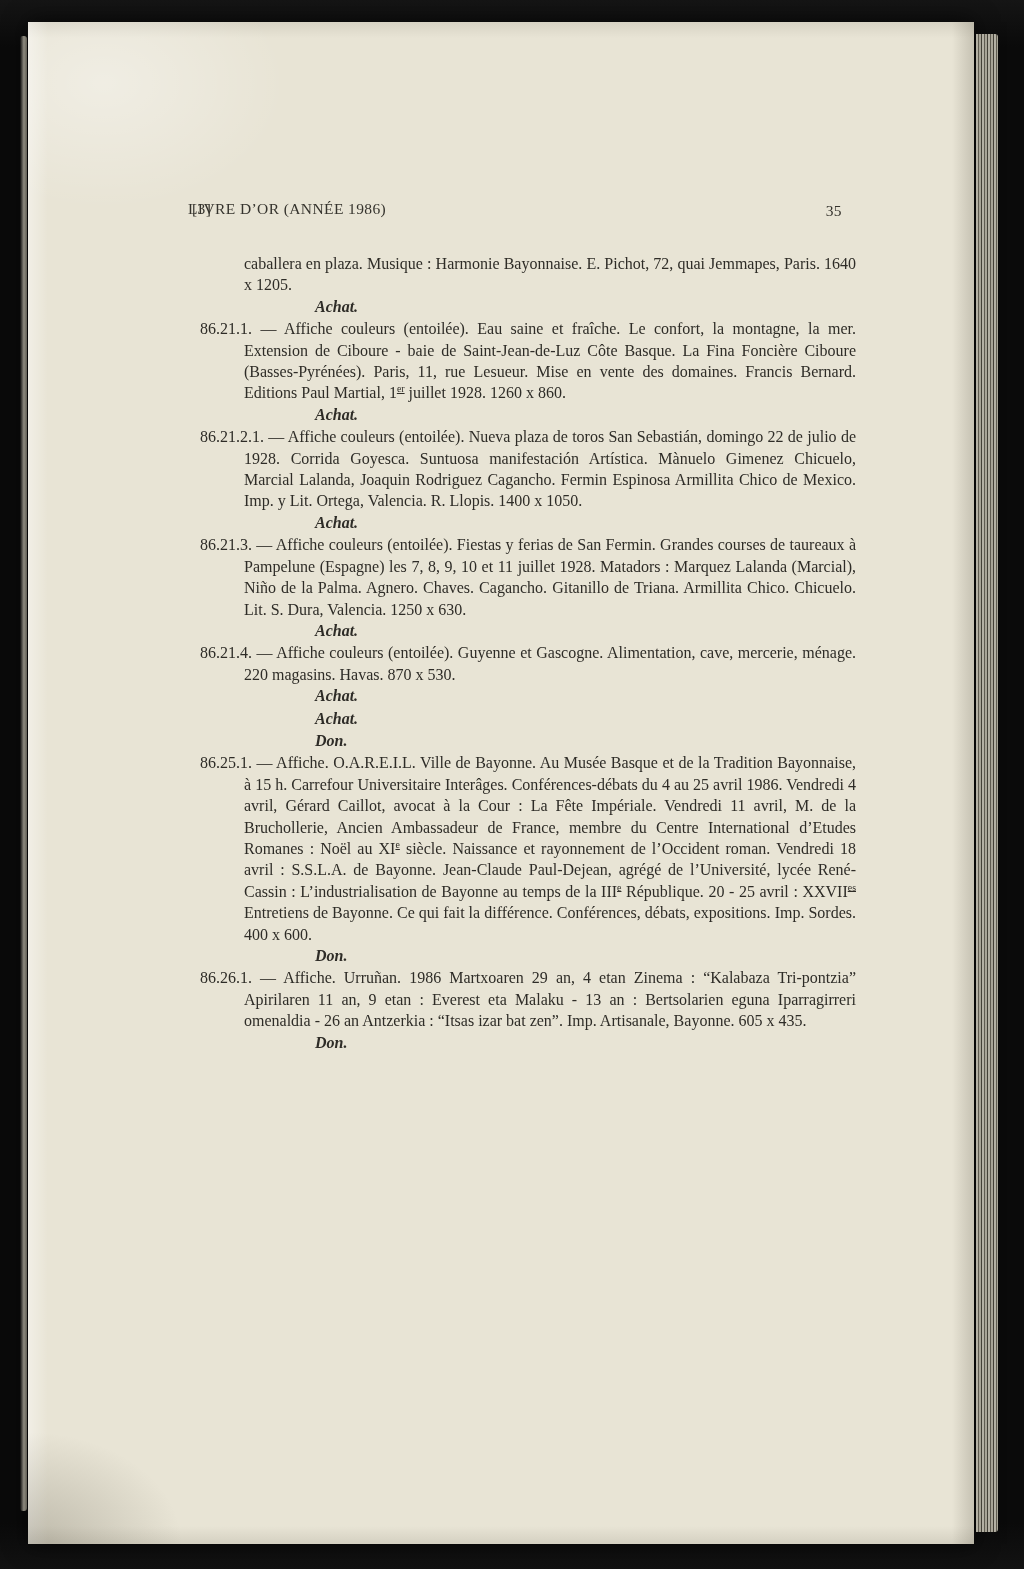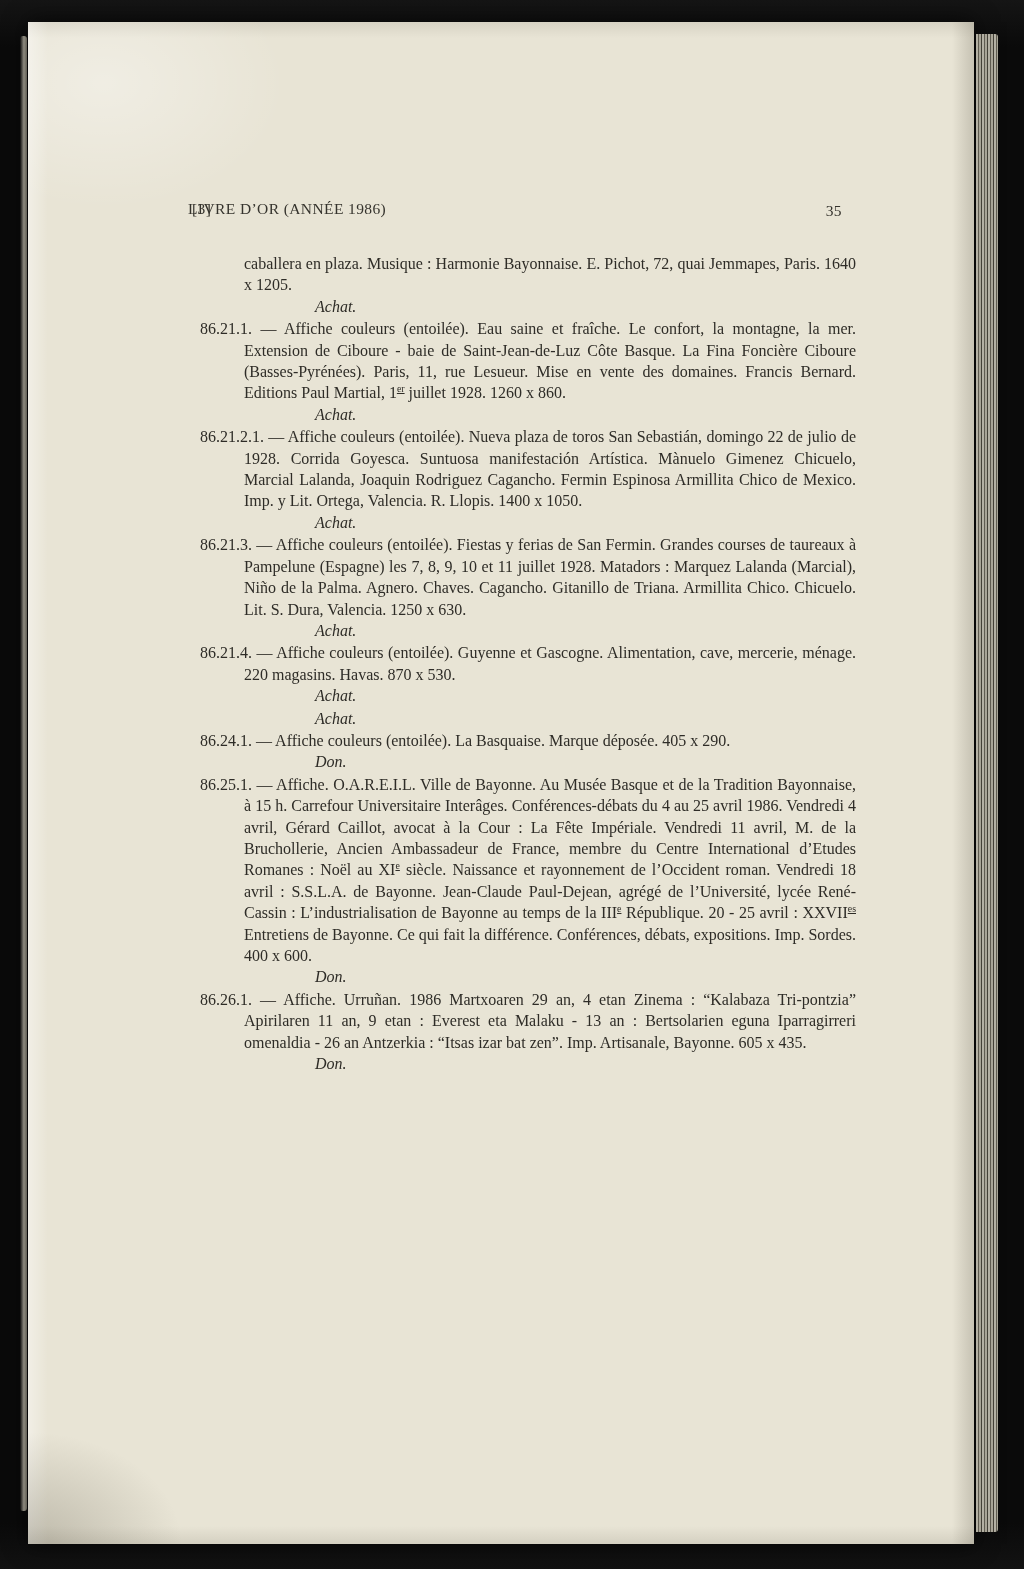--- a/index.html
+++ b/index.html
@@ -104,20 +104,21 @@
     padding-left: 44px;
     text-indent: -44px;
     text-align: justify;
   }
   .entry.continuation .entry-text {
     text-indent: 0;
   }
   .entry-note {
     margin: 0 0 0 115px;
     font-style: italic;
+    font-weight: bold;
   }
   sup {
     font-size: 0.62em;
     line-height: 0;
     vertical-align: super;
     letter-spacing: 0;
     text-decoration: underline;
   }
 </style>
 </head>
@@ -151,21 +152,20 @@
         <p class="entry-note">Achat.</p>
       </div>
       <div class="entry">
         <p class="entry-text"><span class="entry-number">86.21.4. </span><span>— Affiche couleurs (entoilée). Guyenne et Gascogne. Alimentation, cave, mercerie, ménage. 220 magasins. Havas. 870 x 530.</span></p>
         <p class="entry-note">Achat.</p>
       </div>
       <div class="entry">
         <p class="entry-note">Achat.</p>
       </div>
       <div class="entry">
-        <p class="entry-text"><span class="entry-number">86.24.1. </span><span>— Affiche couleurs (entoilée). La Basquaise. Marque déposée. 405 x 290.</span></p>
         <p class="entry-note">Don.</p>
       </div>
       <div class="entry">
         <p class="entry-text"><span class="entry-number">86.25.1. </span><span>— Affiche. O.A.R.E.I.L. Ville de Bayonne. Au Musée Basque et de la Tradition Bayonnaise, à 15 h. Carrefour Universitaire Interâges. Conférences-débats du 4 au 25 avril 1986. Vendredi 4 avril, Gérard Caillot, avocat à la Cour : La Fête Impériale. Vendredi 11 avril, M. de la Bruchollerie, Ancien Ambassadeur de France, membre du Centre International d’Etudes Romanes : Noël au XI<sup>e</sup> siècle. Naissance et rayonnement de l’Occident roman. Vendredi 18 avril : S.S.L.A. de Bayonne. Jean-Claude Paul-Dejean, agrégé de l’Université, lycée René-Cassin : L’industrialisation de Bayonne au temps de la III<sup>e</sup> République. 20 - 25 avril : XXVII<sup>es</sup> Entretiens de Bayonne. Ce qui fait la différence. Conférences, débats, expositions. Imp. Sordes. 400 x 600.</span></p>
         <p class="entry-note">Don.</p>
       </div>
       <div class="entry">
         <p class="entry-text"><span class="entry-number">86.26.1. </span><span>— Affiche. Urruñan. 1986 Martxoaren 29 an, 4 etan Zinema : “Kalabaza Tri-pontzia” Apirilaren 11 an, 9 etan : Everest eta Malaku - 13 an : Bertsolarien eguna Iparragirreri omenaldia - 26 an Antzerkia : “Itsas izar bat zen”. Imp. Artisanale, Bayonne. 605 x 435.</span></p>
         <p class="entry-note">Don.</p>
       </div>

